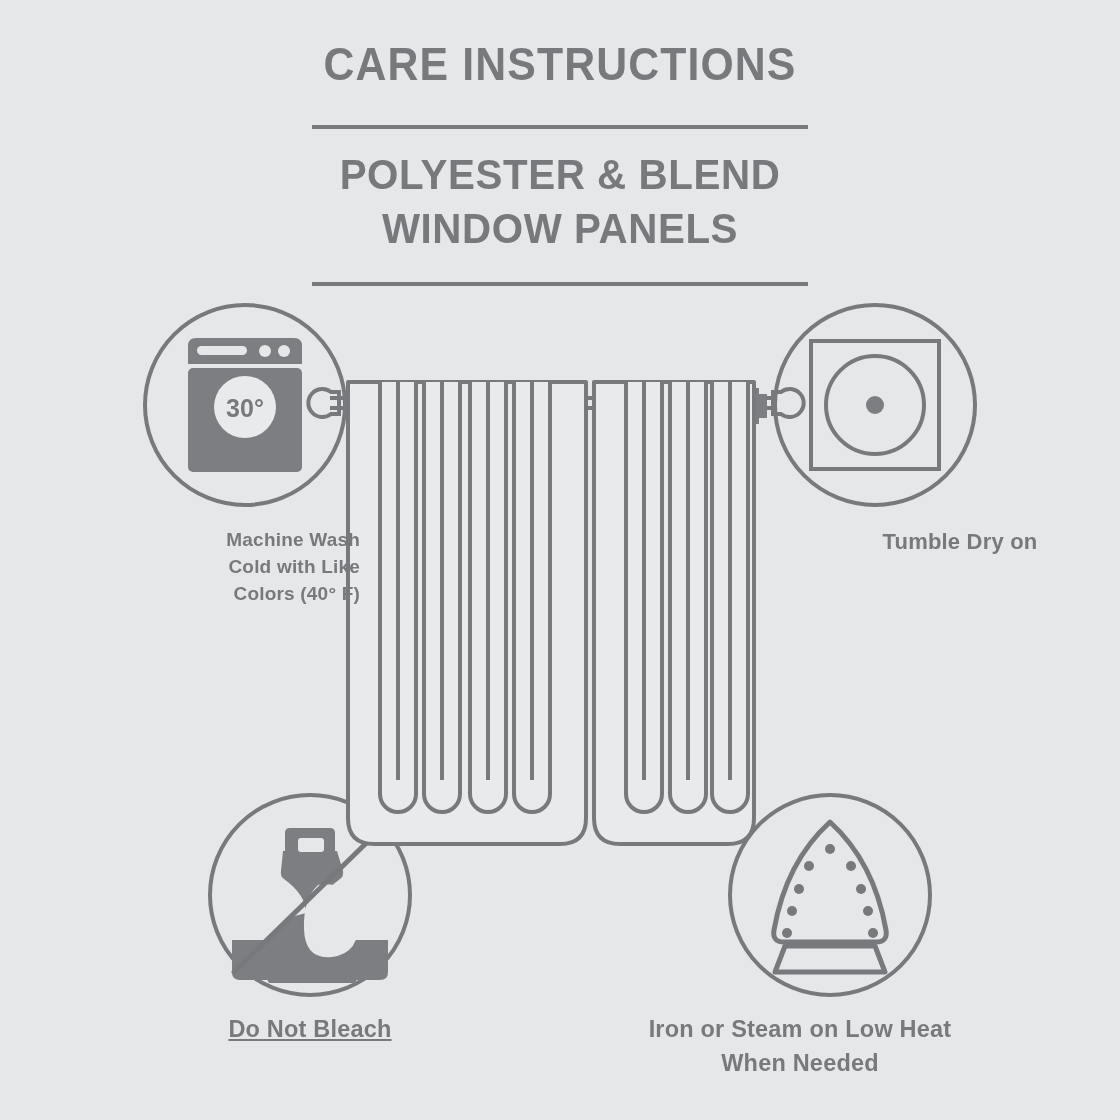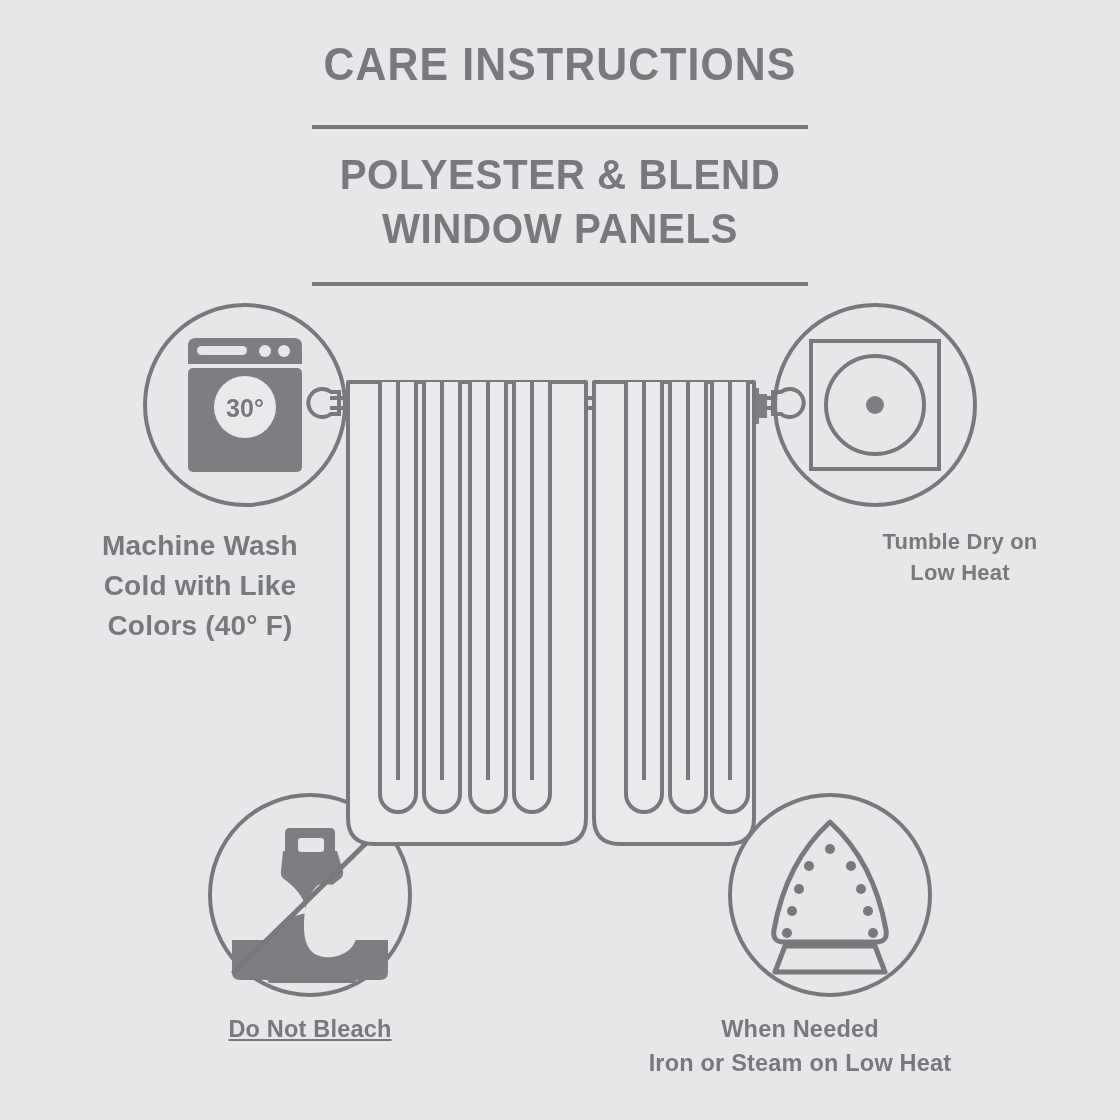--- a/index.html
+++ b/index.html
@@ -46,25 +46,25 @@
     left: 0;
     top: 148px;
     width: 1120px;
     text-align: center;
     font-size: 42px;
     letter-spacing: 0.6px;
     line-height: 1.28;
     transform: scaleX(0.96);
   }
   #cap-wash {
-    left: 50px;
+    left: 60px;
     top: 526px;
     width: 300px;
-    text-align: center;
-    font-size: 28px;
+    text-align: right;
+    font-size: 19px;
     line-height: 1.43;
   }
   #cap-dry {
     left: 820px;
     top: 526px;
     width: 280px;
     text-align: center;
     font-size: 22px;
     line-height: 1.43;
   }
@@ -231,25 +231,24 @@
   </div>
 
   <div class="txt" id="cap-wash">
     <span class="cap-line">Machine Wash</span>
     <span class="cap-line">Cold with Like</span>
     <span class="cap-line">Colors (40° F)</span>
   </div>
 
   <div class="txt" id="cap-dry">
     <span class="cap-line">Tumble Dry on</span>
-    <span class="cap-line">Low Heat</span>
   </div>
 
   <div class="txt" id="cap-bleach">
     <span class="cap-line">Do Not Bleach</span>
   </div>
 
   <div class="txt" id="cap-iron">
+    <span class="cap-line">Iron or Steam on Low Heat</span>
     <span class="cap-line">When Needed</span>
-    <span class="cap-line">Iron or Steam on Low Heat</span>
   </div>
 
 </div>
 
 </body></html>

